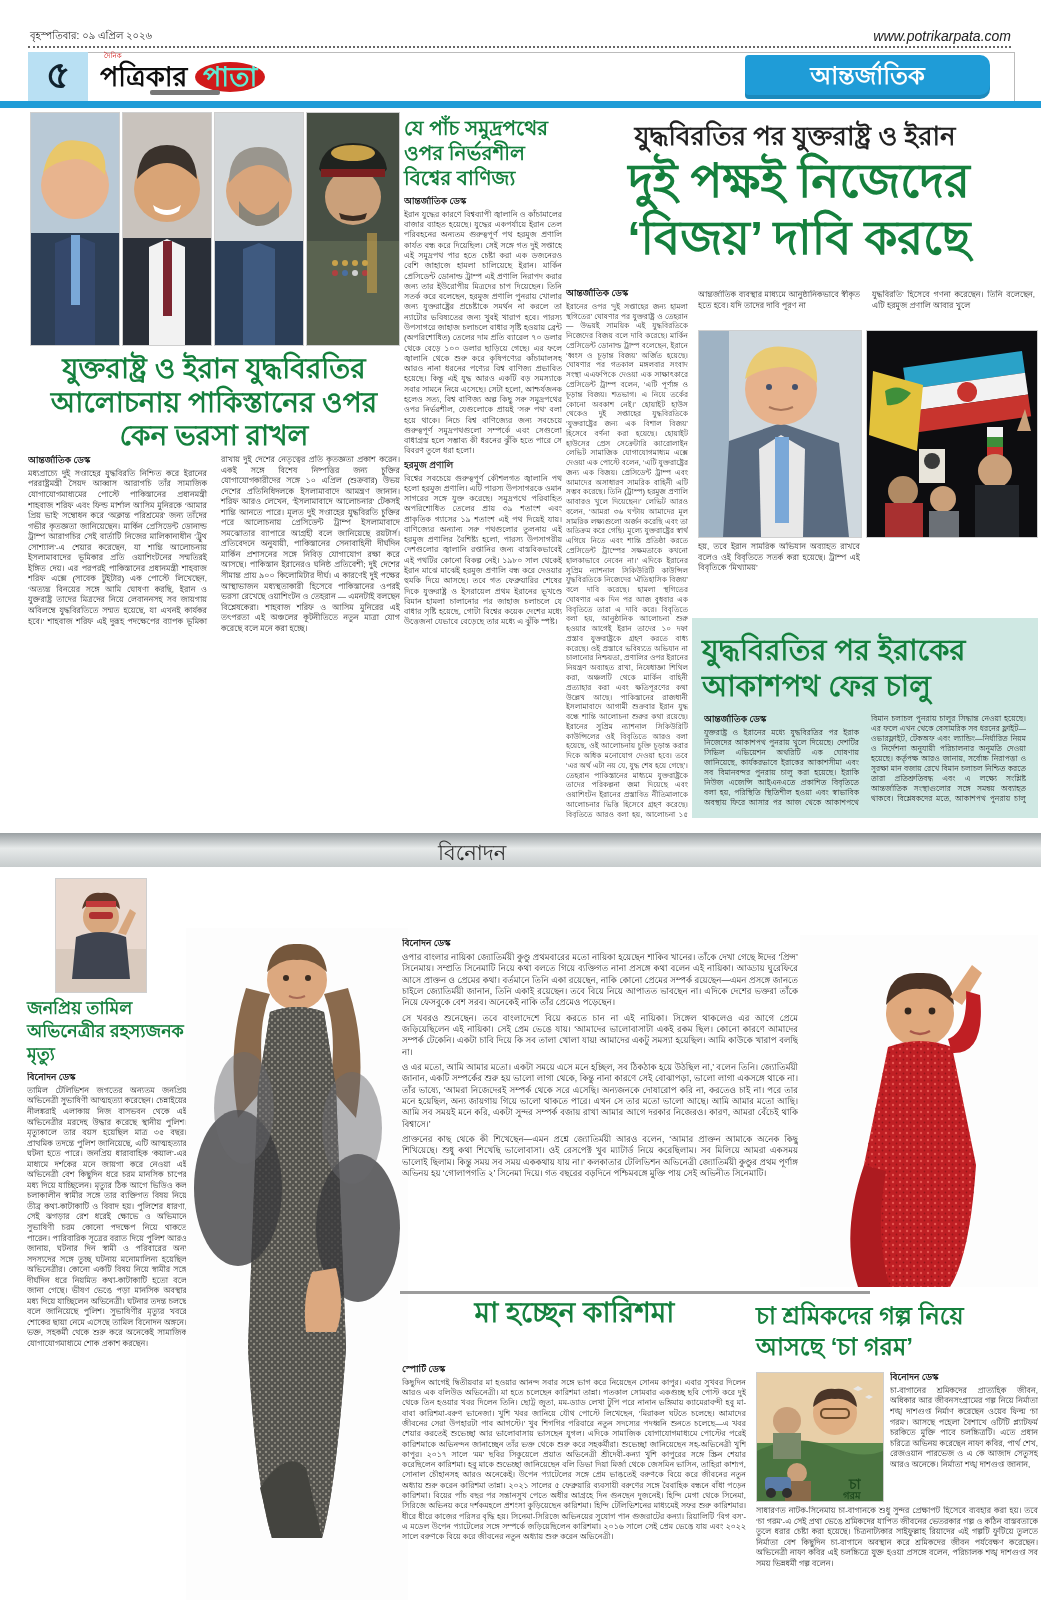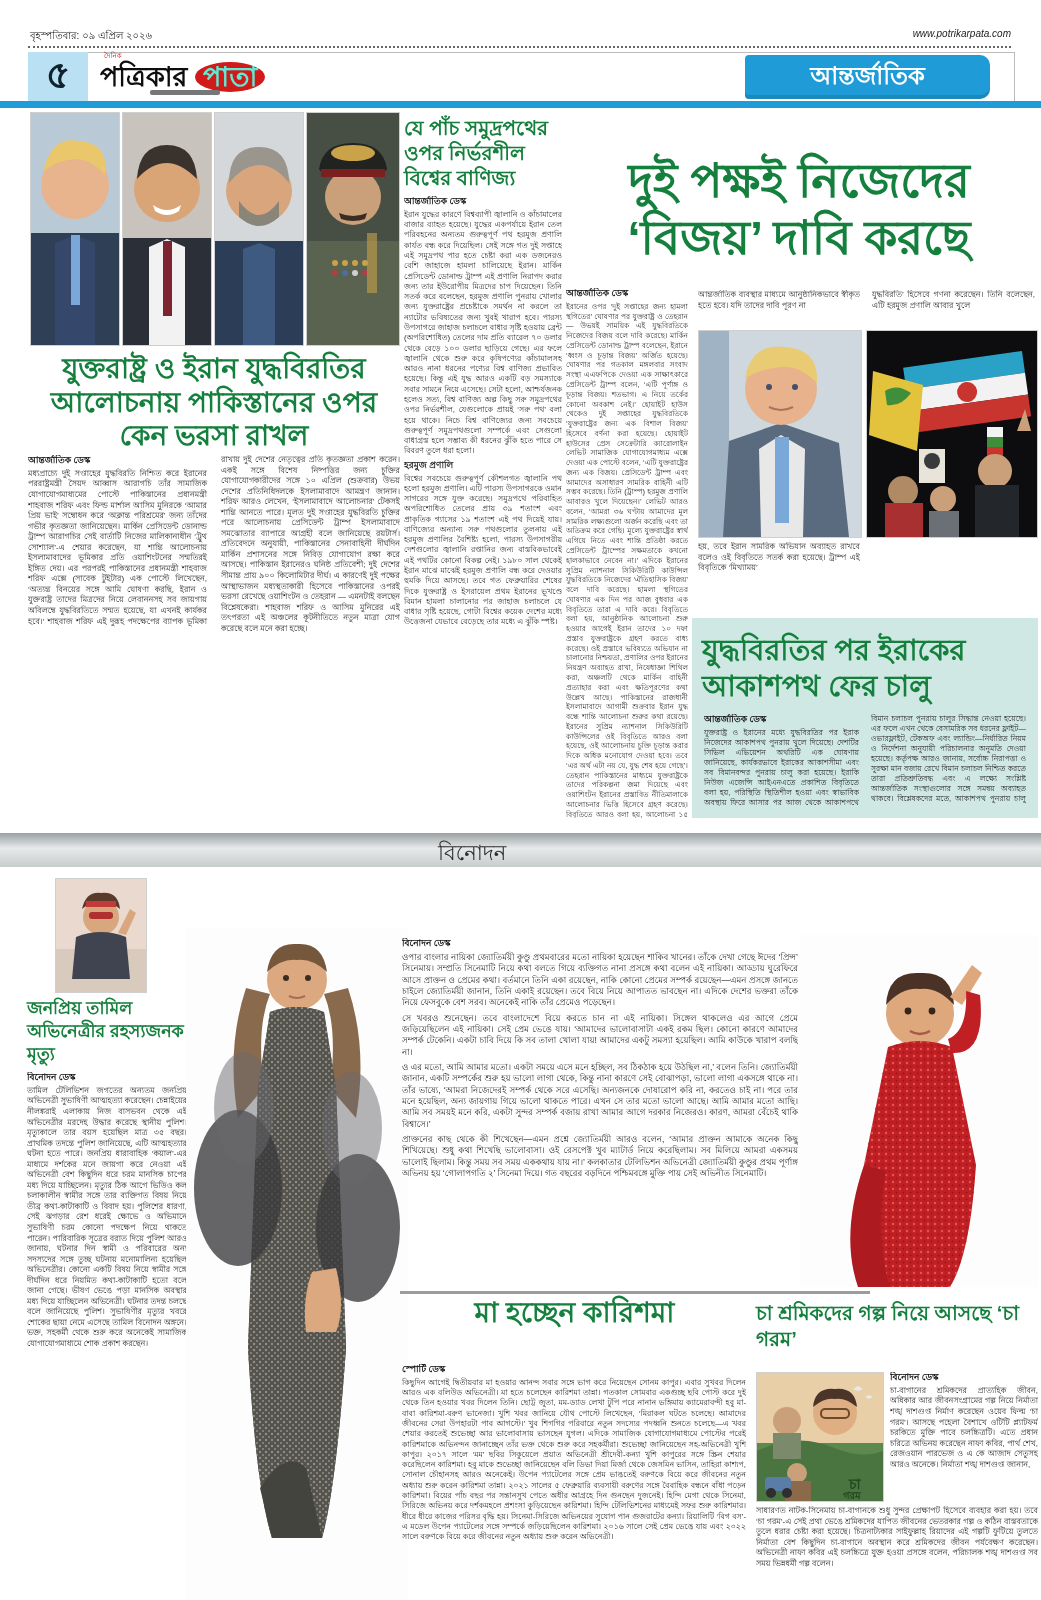--- a/index.html
+++ b/index.html
@@ -10,21 +10,21 @@
   }
   .abs{position:absolute;}
   .smalltext{font-size:8px;line-height:1.32;text-align:justify;color:#2b2b2b;overflow:hidden;}
   .byline{font-weight:bold;font-size:9px;margin:0 0 2px 0;color:#111;}
   .headline{font-weight:bold;color:#15803d;}
   .photo{overflow:hidden;border:1px solid #cfcfcf;background:#ddd;}
   p{margin:0 0 4px 0;}
 
   
   #dateline{top:28px;left:30px;font-size:10px;color:#222;}
-  #website{top:28px;right:30px;font-size:10px;font-style:italic;color:#222;text-align:center;}
+  #website{top:28px;right:30px;font-size:14px;font-style:italic;color:#222;text-align:center;}
   #dotrule{top:46px;left:28px;width:983px;border-top:2px dotted #666;height:0;}
   #masthead{top:52px;left:28px;width:985px;height:50px;border:1px solid #bbb;background:#fff;}
   #pagenum{top:52px;left:28px;width:60px;height:50px;background:#b9e0f3;
     display:flex;align-items:center;justify-content:center;
     font-size:38px;font-weight:bold;color:#10222e;}
   #logo{top:56px;left:100px;font-size:27px;font-weight:bold;color:#0d0d0d;letter-spacing:0;}
   #logo .red{background:#d11a1a;color:#5eead4;border-radius:50%;padding:0 8px;}
   #logo-top{top:50px;left:104px;font-size:7px;color:#c00;}
   #logo-bottom{top:90px;left:150px;width:70px;height:5px;background:#777;border-radius:2px;}
   #sectionbox{top:55px;left:745px;width:245px;height:44px;background:#1f9cd7;
@@ -51,21 +51,21 @@
   #ent-headline{top:872px;left:340px;width:660px;font-size:41px;line-height:1.1;text-align:center;}
   #tamil-photo{top:878px;left:55px;width:90px;height:113px;}
   #tamil-headline{top:997px;left:27px;width:160px;font-size:17.5px;line-height:1.3;}
   #tamil-body{top:1072px;left:27px;width:160px;height:520px;}
   #karisma-photo{top:928px;left:186px;width:222px;height:672px;border:none;background:#fff;}
   #ent-main-body{top:938px;left:402px;width:396px;height:348px;font-size:8.6px;}
   #red-photo{top:935px;left:800px;width:238px;height:352px;border:none;background:#fff;}
   #ent-rule{top:1291px;left:400px;width:470px;height:3px;background:#9c9c9c;}
   #kar-headline{top:1298px;left:402px;width:345px;font-size:28px;line-height:1.05;text-align:center;}
   #kar-body{top:1364px;left:402px;width:344px;height:210px;font-size:7.8px;}
-  #cha-headline{top:1300px;left:756px;width:282px;font-size:20px;line-height:1.3;}
+  #cha-headline{top:1300px;left:756px;width:282px;font-size:24px;line-height:1.3;}
   #cha-poster{top:1372px;left:756px;width:126px;height:128px;}
   #cha-side{top:1372px;left:890px;width:148px;height:130px;}
   #cha-below{top:1506px;left:756px;width:282px;height:70px;}
 </style>
 </head>
 <body>
 
 <div id="page">
 
   <div class="abs" id="dateline">বৃহস্পতিবার: ০৯ এপ্রিল ২০২৬</div>
@@ -143,20 +143,21 @@
   </div>
 
   <div class="abs headline" id="sea-headline">যে পাঁচ সমুদ্রপথের ওপর নির্ভরশীল বিশ্বের বাণিজ্য</div>
   <div class="abs smalltext" style="top:196px;left:404px;width:158px;height:622px;font-size:7.8px;">
     <div class="byline">আন্তর্জাতিক ডেস্ক</div>
     <span>ইরান যুদ্ধের কারণে বিশ্বব্যাপী জ্বালানি ও কাঁচামালের বাজার ব্যাহত হয়েছে। যুদ্ধের একপর্যায়ে ইরান তেল পরিবহনের অন্যতম গুরুত্বপূর্ণ পথ হরমুজ প্রণালি কার্যত বন্ধ করে দিয়েছিল। সেই সঙ্গে গত দুই সপ্তাহে এই সমুদ্রপথ পার হতে চেষ্টা করা এক ডজনেরও বেশি জাহাজে হামলা চালিয়েছে ইরান। মার্কিন প্রেসিডেন্ট ডোনাল্ড ট্রাম্প এই প্রণালি নিরাপদ করার জন্য তার ইউরোপীয় মিত্রদের চাপ দিয়েছেন। তিনি সতর্ক করে বলেছেন, হরমুজ প্রণালি পুনরায় খোলার জন্য যুক্তরাষ্ট্রের প্রচেষ্টাকে সমর্থন না করলে তা ন্যাটোর ভবিষ্যতের জন্য খুবই খারাপ হবে। পারস্য উপসাগরে জাহাজ চলাচলে বাধার সৃষ্টি হওয়ায় ব্রেন্ট (অপরিশোধিত) তেলের দাম প্রতি ব্যারেল ৭০ ডলার থেকে বেড়ে ১০০ ডলার ছাড়িয়ে গেছে। এর ফলে জ্বালানি থেকে শুরু করে কৃষিপণ্যের কাঁচামালসহ আরও নানা ধরনের পণ্যের বিশ্ব বাণিজ্য প্রভাবিত হয়েছে। কিন্তু এই যুদ্ধ আরও একটি বড় সমস্যাকে সবার সামনে নিয়ে এসেছে। সেটা হলো, আশ্চর্যজনক হলেও সত্য, বিশ্ব বাণিজ্য অল্প কিছু সরু সমুদ্রপথের ওপর নির্ভরশীল, যেগুলোকে প্রায়ই ‘সরু পথ’ বলা হয়ে থাকে। নিচে বিশ্ব বাণিজ্যের জন্য সবচেয়ে গুরুত্বপূর্ণ সমুদ্রপথগুলো সম্পর্কে এবং সেগুলো বাধাগ্রস্ত হলে সম্ভাব্য কী ধরনের ঝুঁকি হতে পারে সে বিবরণ তুলে ধরা হলো।</span>
     <div style="font-weight:bold;font-size:9px;margin:3px 0 2px;">হরমুজ প্রণালি</div>
     <span>বিশ্বের সবচেয়ে গুরুত্বপূর্ণ কৌশলগত জ্বালানি পথ হলো হরমুজ প্রণালি। এটি পারস্য উপসাগরকে ওমান সাগরের সঙ্গে যুক্ত করেছে। সমুদ্রপথে পরিবাহিত অপরিশোধিত তেলের প্রায় ৩৯ শতাংশ এবং প্রাকৃতিক গ্যাসের ১৯ শতাংশ এই পথ দিয়েই যায়। বাণিজ্যের অন্যান্য সরু পথগুলোর তুলনায় এই হরমুজ প্রণালির বৈশিষ্ট্য হলো, পারস্য উপসাগরীয় দেশগুলোর জ্বালানি রপ্তানির জন্য বাস্তবিকভাবেই এই পথটির কোনো বিকল্প নেই। ১৯৮০ সাল থেকেই ইরান মাঝে মাঝেই হরমুজ প্রণালি বন্ধ করে দেওয়ার হুমকি দিয়ে আসছে। তবে গত ফেব্রুয়ারির শেষের দিকে যুক্তরাষ্ট্র ও ইসরায়েল প্রথম ইরানের ভূখণ্ডে বিমান হামলা চালানোর পর জাহাজ চলাচলে যে বাধার সৃষ্টি হয়েছে, গোটা বিশ্বের কয়েক দেশের মধ্যে উত্তেজনা যেভাবে বেড়েছে তার মধ্যে এ ঝুঁকি স্পষ্ট।</span>
   </div>
 
+  <div class="abs" id="main-kicker">যুদ্ধবিরতির পর যুক্তরাষ্ট্র ও ইরান</div>
   <div class="abs headline" id="main-headline">দুই পক্ষই নিজেদের ‘বিজয়’ দাবি করছে</div>
 
   <div class="abs smalltext" style="top:288px;left:566px;width:122px;height:530px;font-size:7.4px;">
     <div class="byline">আন্তর্জাতিক ডেস্ক</div>
     <span>ইরানের ওপর ‘দুই সপ্তাহের জন্য হামলা স্থগিতের’ ঘোষণার পর যুক্তরাষ্ট্র ও তেহরান — উভয়ই সাময়িক এই যুদ্ধবিরতিকে নিজেদের বিজয় বলে দাবি করেছে। মার্কিন প্রেসিডেন্ট ডোনাল্ড ট্রাম্প বলেছেন, ইরানে ‘ধ্বংস ও চূড়ান্ত বিজয়’ অর্জিত হয়েছে। ঘোষণার পর গতকাল মঙ্গলবার সংবাদ সংস্থা এএফপিকে দেওয়া এক সাক্ষাৎকারে প্রেসিডেন্ট ট্রাম্প বলেন, ‘এটি পূর্ণাঙ্গ ও চূড়ান্ত বিজয়। শতভাগ। এ নিয়ে তর্কের কোনো অবকাশ নেই।’ হোয়াইট হাউস থেকেও দুই সপ্তাহের যুদ্ধবিরতিকে ‘যুক্তরাষ্ট্রের জন্য এক বিশাল বিজয়’ হিসেবে বর্ণনা করা হয়েছে। হোয়াইট হাউসের প্রেস সেক্রেটারি ক্যারোলাইন লেভিট সামাজিক যোগাযোগমাধ্যম এক্সে দেওয়া এক পোস্টে বলেন, ‘এটি যুক্তরাষ্ট্রের জন্য এক বিজয়। প্রেসিডেন্ট ট্রাম্প এবং আমাদের অসাধারণ সামরিক বাহিনী এটি সম্ভব করেছে। তিনি (ট্রাম্প) হরমুজ প্রণালি আবারও খুলে দিয়েছেন।’ লেভিট আরও বলেন, ‘আমরা ৩৬ ঘণ্টায় আমাদের মূল সামরিক লক্ষ্যগুলো অর্জন করেছি এবং তা অতিক্রম করে গেছি। মূল্যে যুক্তরাষ্ট্রের স্বার্থ এগিয়ে নিতে এবং শান্তি প্রতিষ্ঠা করতে প্রেসিডেন্ট ট্রাম্পের সক্ষমতাকে কখনো হালকাভাবে নেবেন না।’ এদিকে ইরানের সুপ্রিম ন্যাশনাল সিকিউরিটি কাউন্সিল যুদ্ধবিরতিকে নিজেদের ‘ঐতিহাসিক বিজয়’ বলে দাবি করেছে। হামলা স্থগিতের ঘোষণার এক দিন পর আজ বুধবার এক বিবৃতিতে তারা এ দাবি করে। বিবৃতিতে বলা হয়, আনুষ্ঠানিক আলোচনা শুরু হওয়ার আগেই ইরান তাদের ১০ দফা প্রস্তাব যুক্তরাষ্ট্রকে গ্রহণ করতে বাধ্য করেছে। ওই প্রস্তাবে ভবিষ্যতে অভিযান না চালানোর নিশ্চয়তা, প্রণালির ওপর ইরানের নিয়ন্ত্রণ অব্যাহত রাখা, নিষেধাজ্ঞা শিথিল করা, অঞ্চলটি থেকে মার্কিন বাহিনী প্রত্যাহার করা এবং ক্ষতিপূরণের কথা উল্লেখ আছে। পাকিস্তানের রাজধানী ইসলামাবাদে আগামী শুক্রবার ইরান যুদ্ধ বন্ধে শান্তি আলোচনা শুরুর কথা রয়েছে। ইরানের সুপ্রিম ন্যাশনাল সিকিউরিটি কাউন্সিলের ওই বিবৃতিতে আরও বলা হয়েছে, ওই আলোচনায় চুক্তি চূড়ান্ত করার দিকে অধিক মনোযোগ দেওয়া হবে। তবে ‘এর অর্থ এটা নয় যে, যুদ্ধ শেষ হয়ে গেছে’। তেহরান পাকিস্তানের মাধ্যমে যুক্তরাষ্ট্রকে তাদের পরিকল্পনা জমা দিয়েছে এবং ওয়াশিংটন ইরানের প্রস্তাবিত নীতিমালাকে আলোচনার ভিত্তি হিসেবে গ্রহণ করেছে। বিবৃতিতে আরও বলা হয়, আলোচনা ১৫ দিন চলবে, তবে সময় আরও বাড়ানো হতে পারে। যেকোনো চুক্তি</span>
   </div>
   <div class="abs smalltext" style="top:290px;left:698px;width:162px;height:34px;">আন্তর্জাতিক ব্যবস্থার মাধ্যমে আনুষ্ঠানিকভাবে স্বীকৃত হতে হবে। যদি তাদের দাবি পূরণ না</div>
   <div class="abs smalltext" style="top:290px;left:872px;width:163px;height:34px;">যুদ্ধবিরতি’ হিসেবে গণনা করেছেন। তিনি বলেছেন, এটি হরমুজ প্রণালি আবার খুলে</div>
 
   <div class="abs photo" style="top:330px;left:698px;width:162px;height:206px;">

